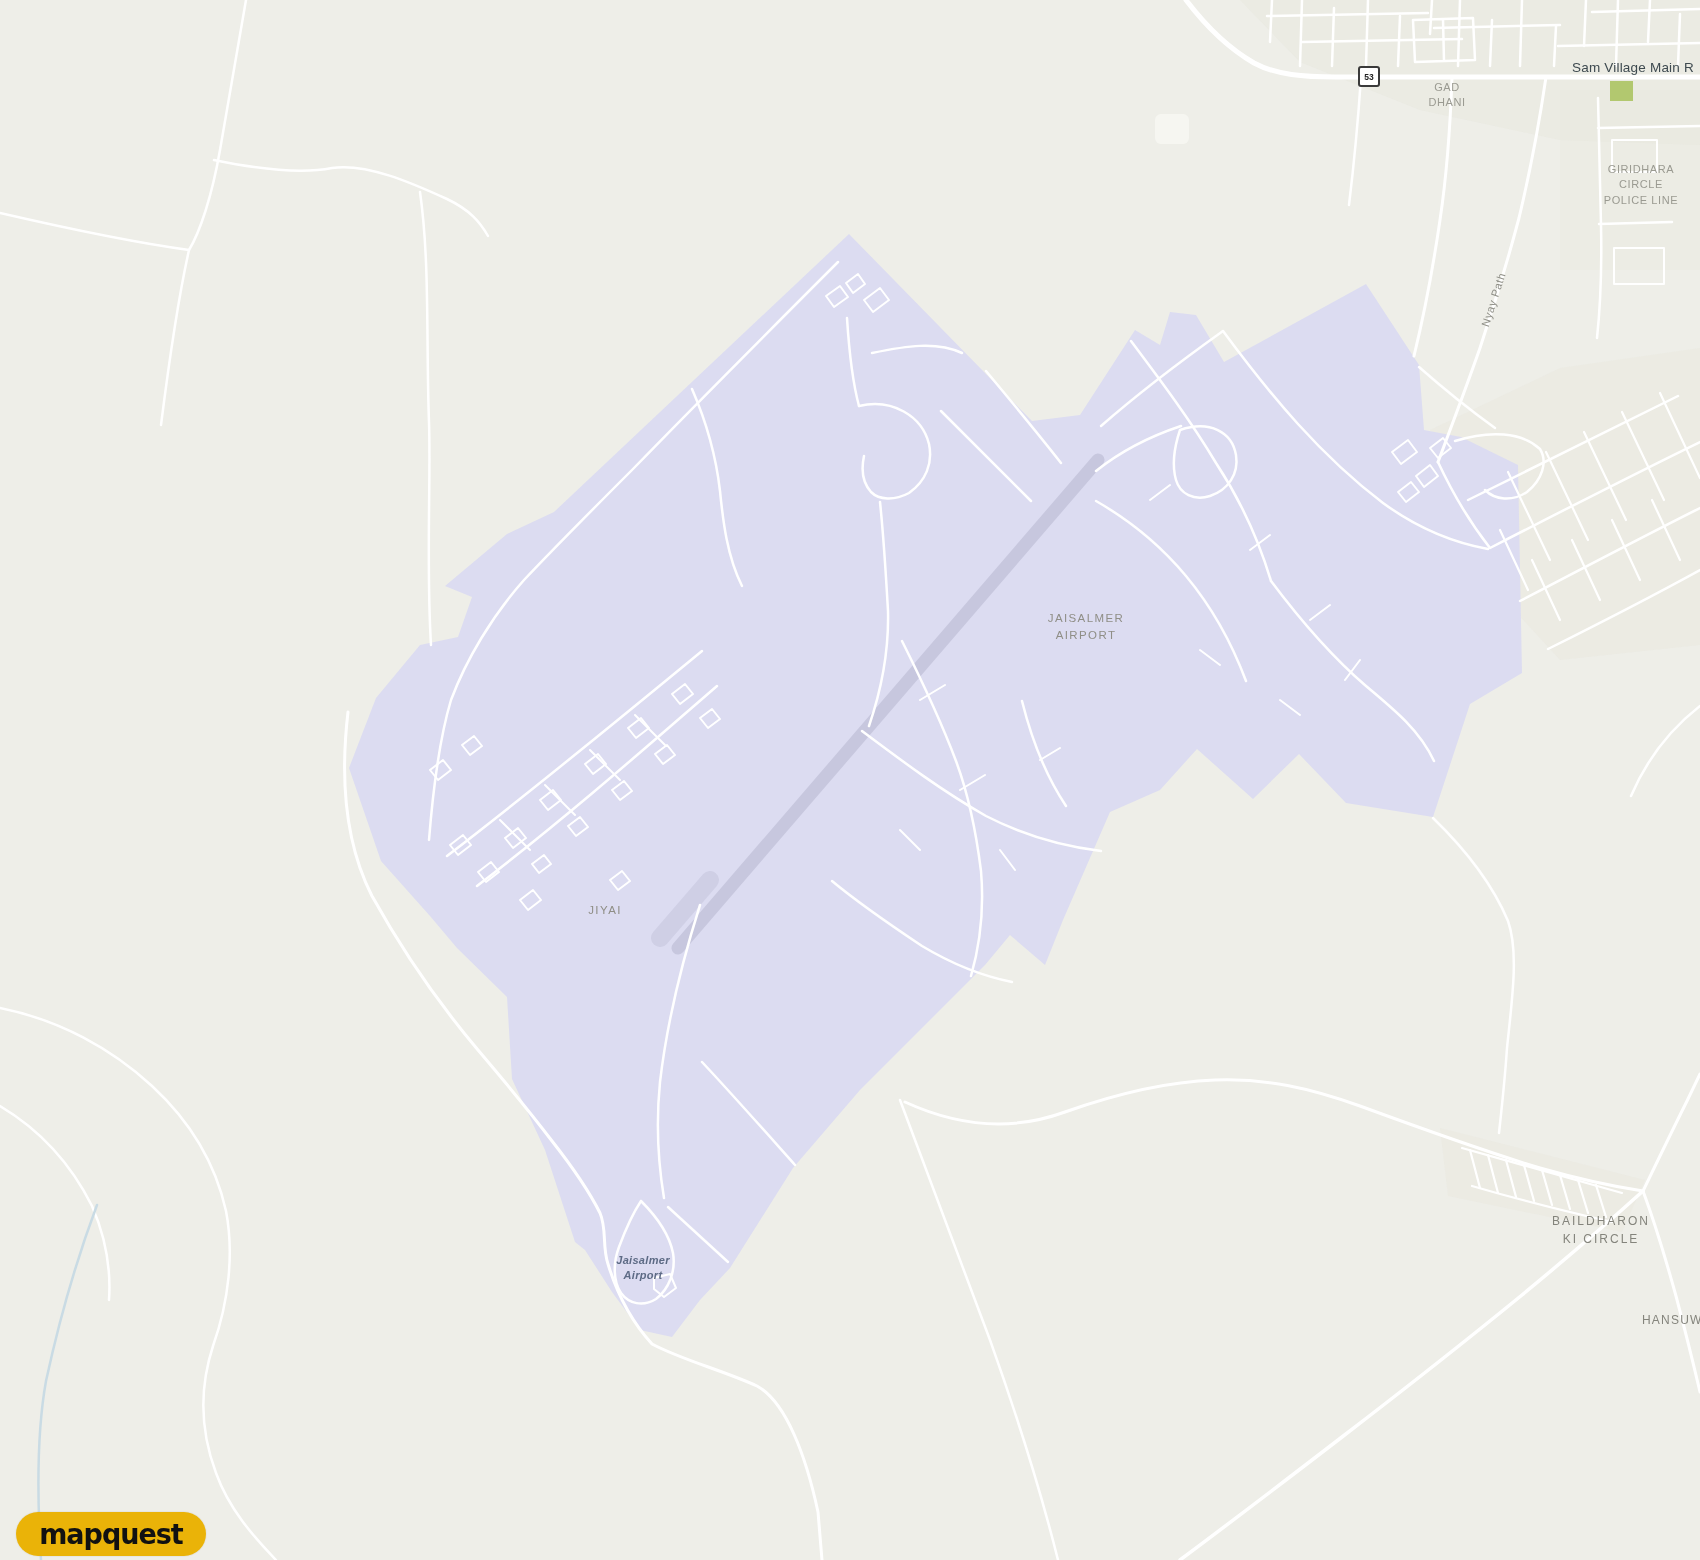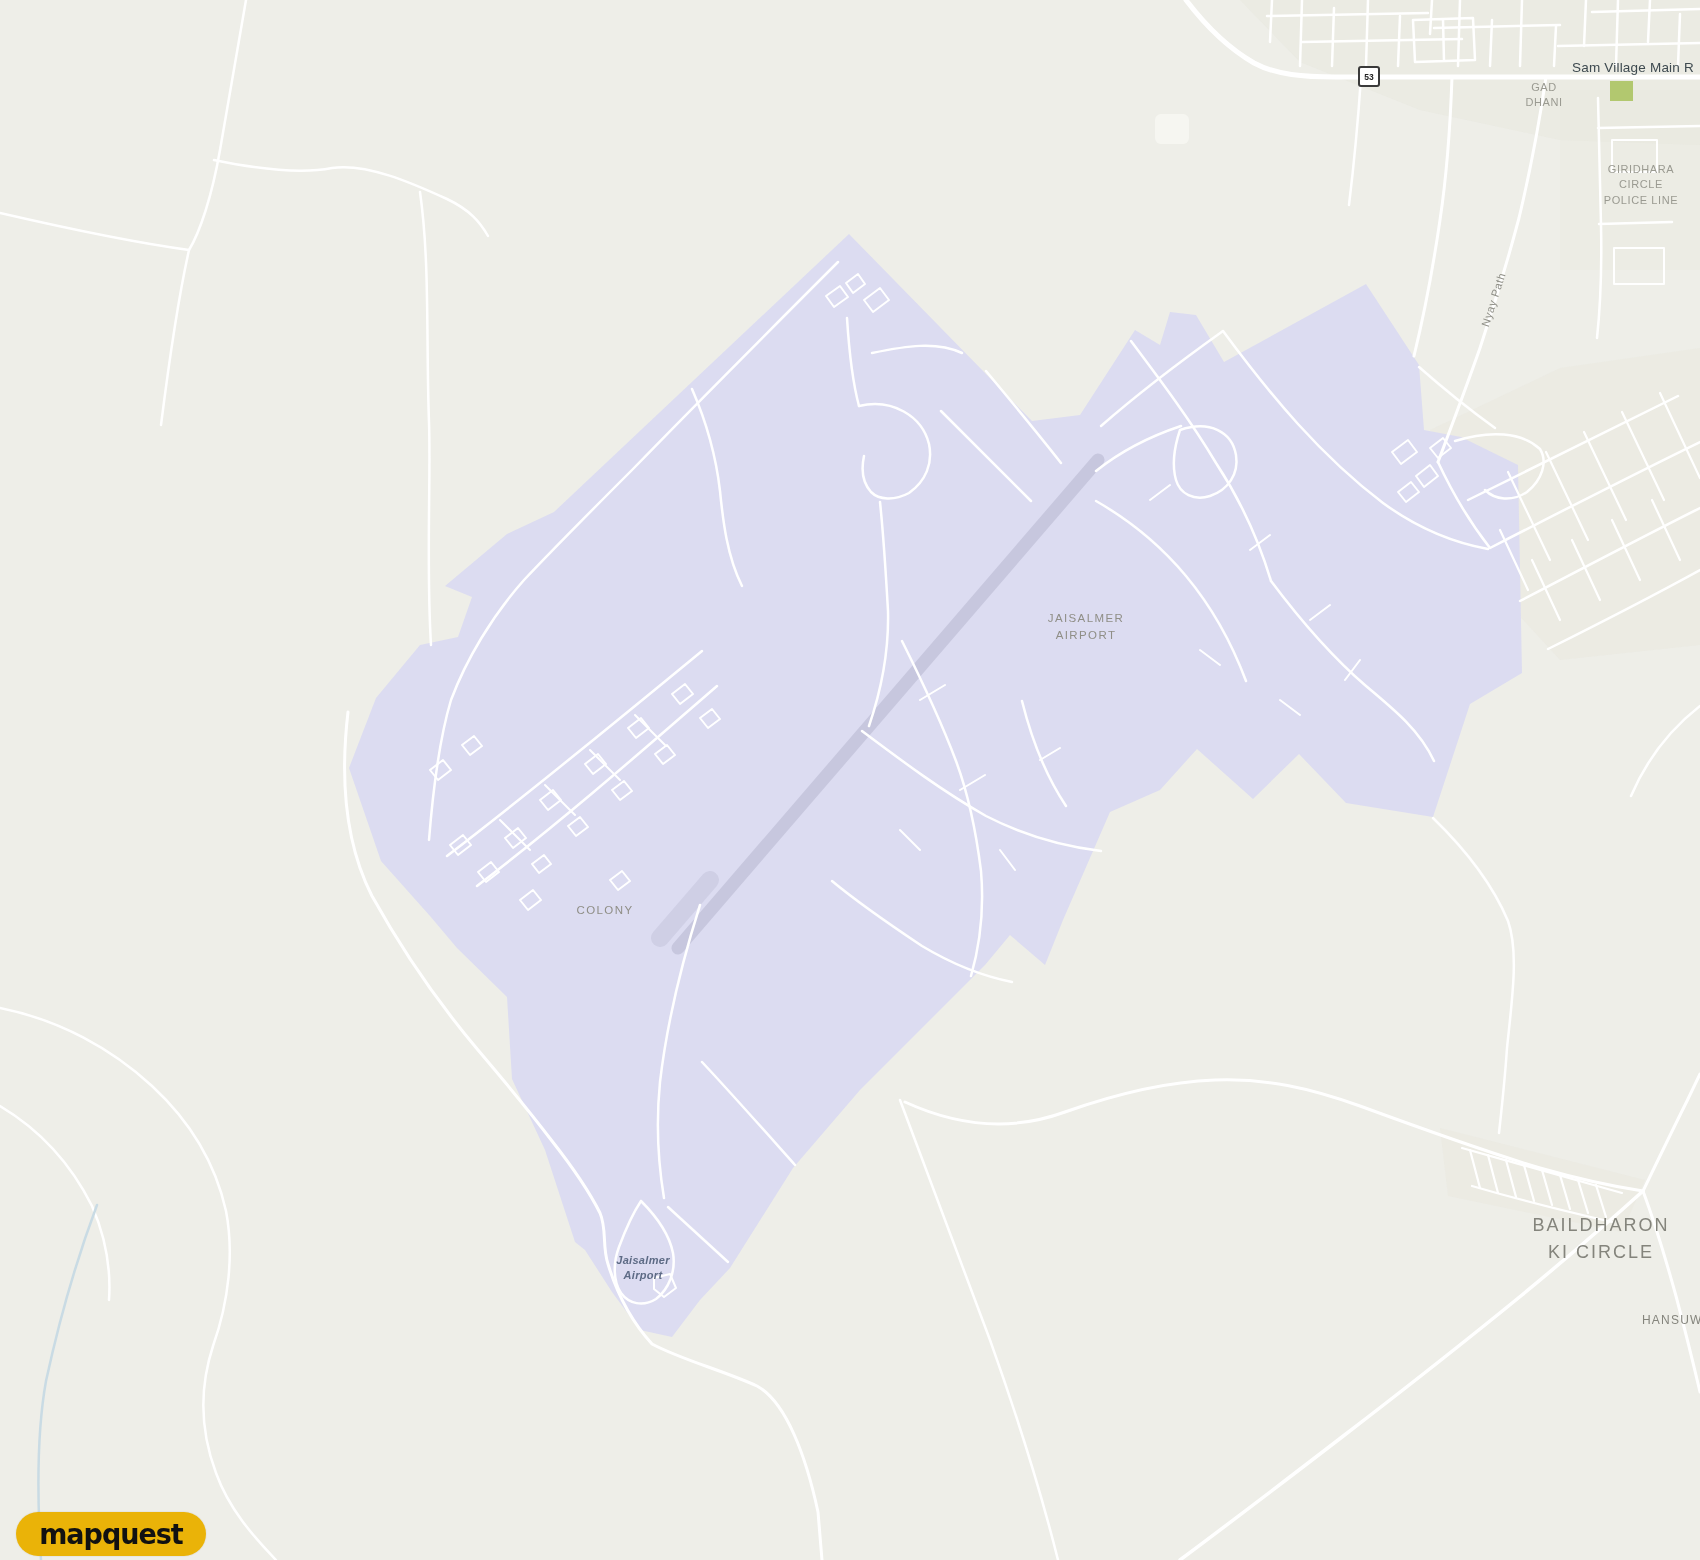--- a/index.html
+++ b/index.html
@@ -17,21 +17,21 @@
   .maplabel{
     position:absolute;
     font-family:"Liberation Sans",sans-serif;
     color:var(--label-gray,#8f8e86);
     text-align:center;
     white-space:nowrap;
     user-select:none;
   }
   .lbl-area{font-size:11.5px;letter-spacing:1.4px;line-height:1.5;color:var(--label-gray,#8f8e86);}
   .lbl-small{font-size:11px;letter-spacing:.6px;line-height:1.4;color:#9a9a91;}
-  .lbl-city{font-size:18px;letter-spacing:2px;line-height:1.5;color:var(--city-label,#84847c);}
+  .lbl-city{font-size:12px;letter-spacing:2px;line-height:1.5;color:var(--city-label,#84847c);}
   .lbl-road-main{
     font-size:13.5px;font-weight:normal;letter-spacing:.2px;
     color:var(--label-dark,#3e4a50);text-align:left;
   }
   .lbl-poi{
     font-size:11px;font-style:italic;font-weight:bold;
     letter-spacing:.3px;line-height:1.35;color:var(--poi-blue,#5d6b85);
   }
   .lbl-rot{transform:rotate(-72deg);transform-origin:center;}
   #shield{
@@ -158,39 +158,39 @@
     <rect x="1610" y="81" width="23" height="20" style="fill:var(--park-green,#b2c86f)"></rect>
     <rect x="1155" y="114" width="34" height="30" rx="6" fill="#f6f6f1"></rect>
   </svg>
 
   <div class="maplabel lbl-road-main" style="left:1572px;top:60px;">Sam Village Main R</div>
 
   <div id="shield">
     <span>53</span>
   </div>
 
-  <div class="maplabel lbl-small" style="left:1504px;top:80px;width:80px;">
+  <div class="maplabel lbl-small" style="left:1407px;top:80px;width:80px;">
     <div>GAD</div>
     <div>DHANI</div>
   </div>
 
   <div class="maplabel lbl-small" style="left:1576px;top:162px;width:130px;">
     <div>GIRIDHARA</div>
     <div>CIRCLE</div>
     <div>POLICE LINE</div>
   </div>
 
   <div class="maplabel lbl-small lbl-rot" style="left:1462px;top:292px;width:64px;color:#8f8f87;">Nyay Path</div>
 
   <div class="maplabel lbl-area" style="left:1016px;top:610px;width:140px;">
     <div>JAISALMER</div>
     <div>AIRPORT</div>
   </div>
 
-  <div class="maplabel lbl-area" style="left:555px;top:902px;width:100px;">COLONY</div>
+  <div class="maplabel lbl-area" style="left:555px;top:902px;width:100px;">JIYAI</div>
 
   <div class="maplabel lbl-poi" style="left:583px;top:1253px;width:120px;">
     <div>Jaisalmer</div>
     <div>Airport</div>
   </div>
 
   <div class="maplabel lbl-city" style="left:1501px;top:1212px;width:200px;">
     <div>BAILDHARON</div>
     <div>KI CIRCLE</div>
   </div>

